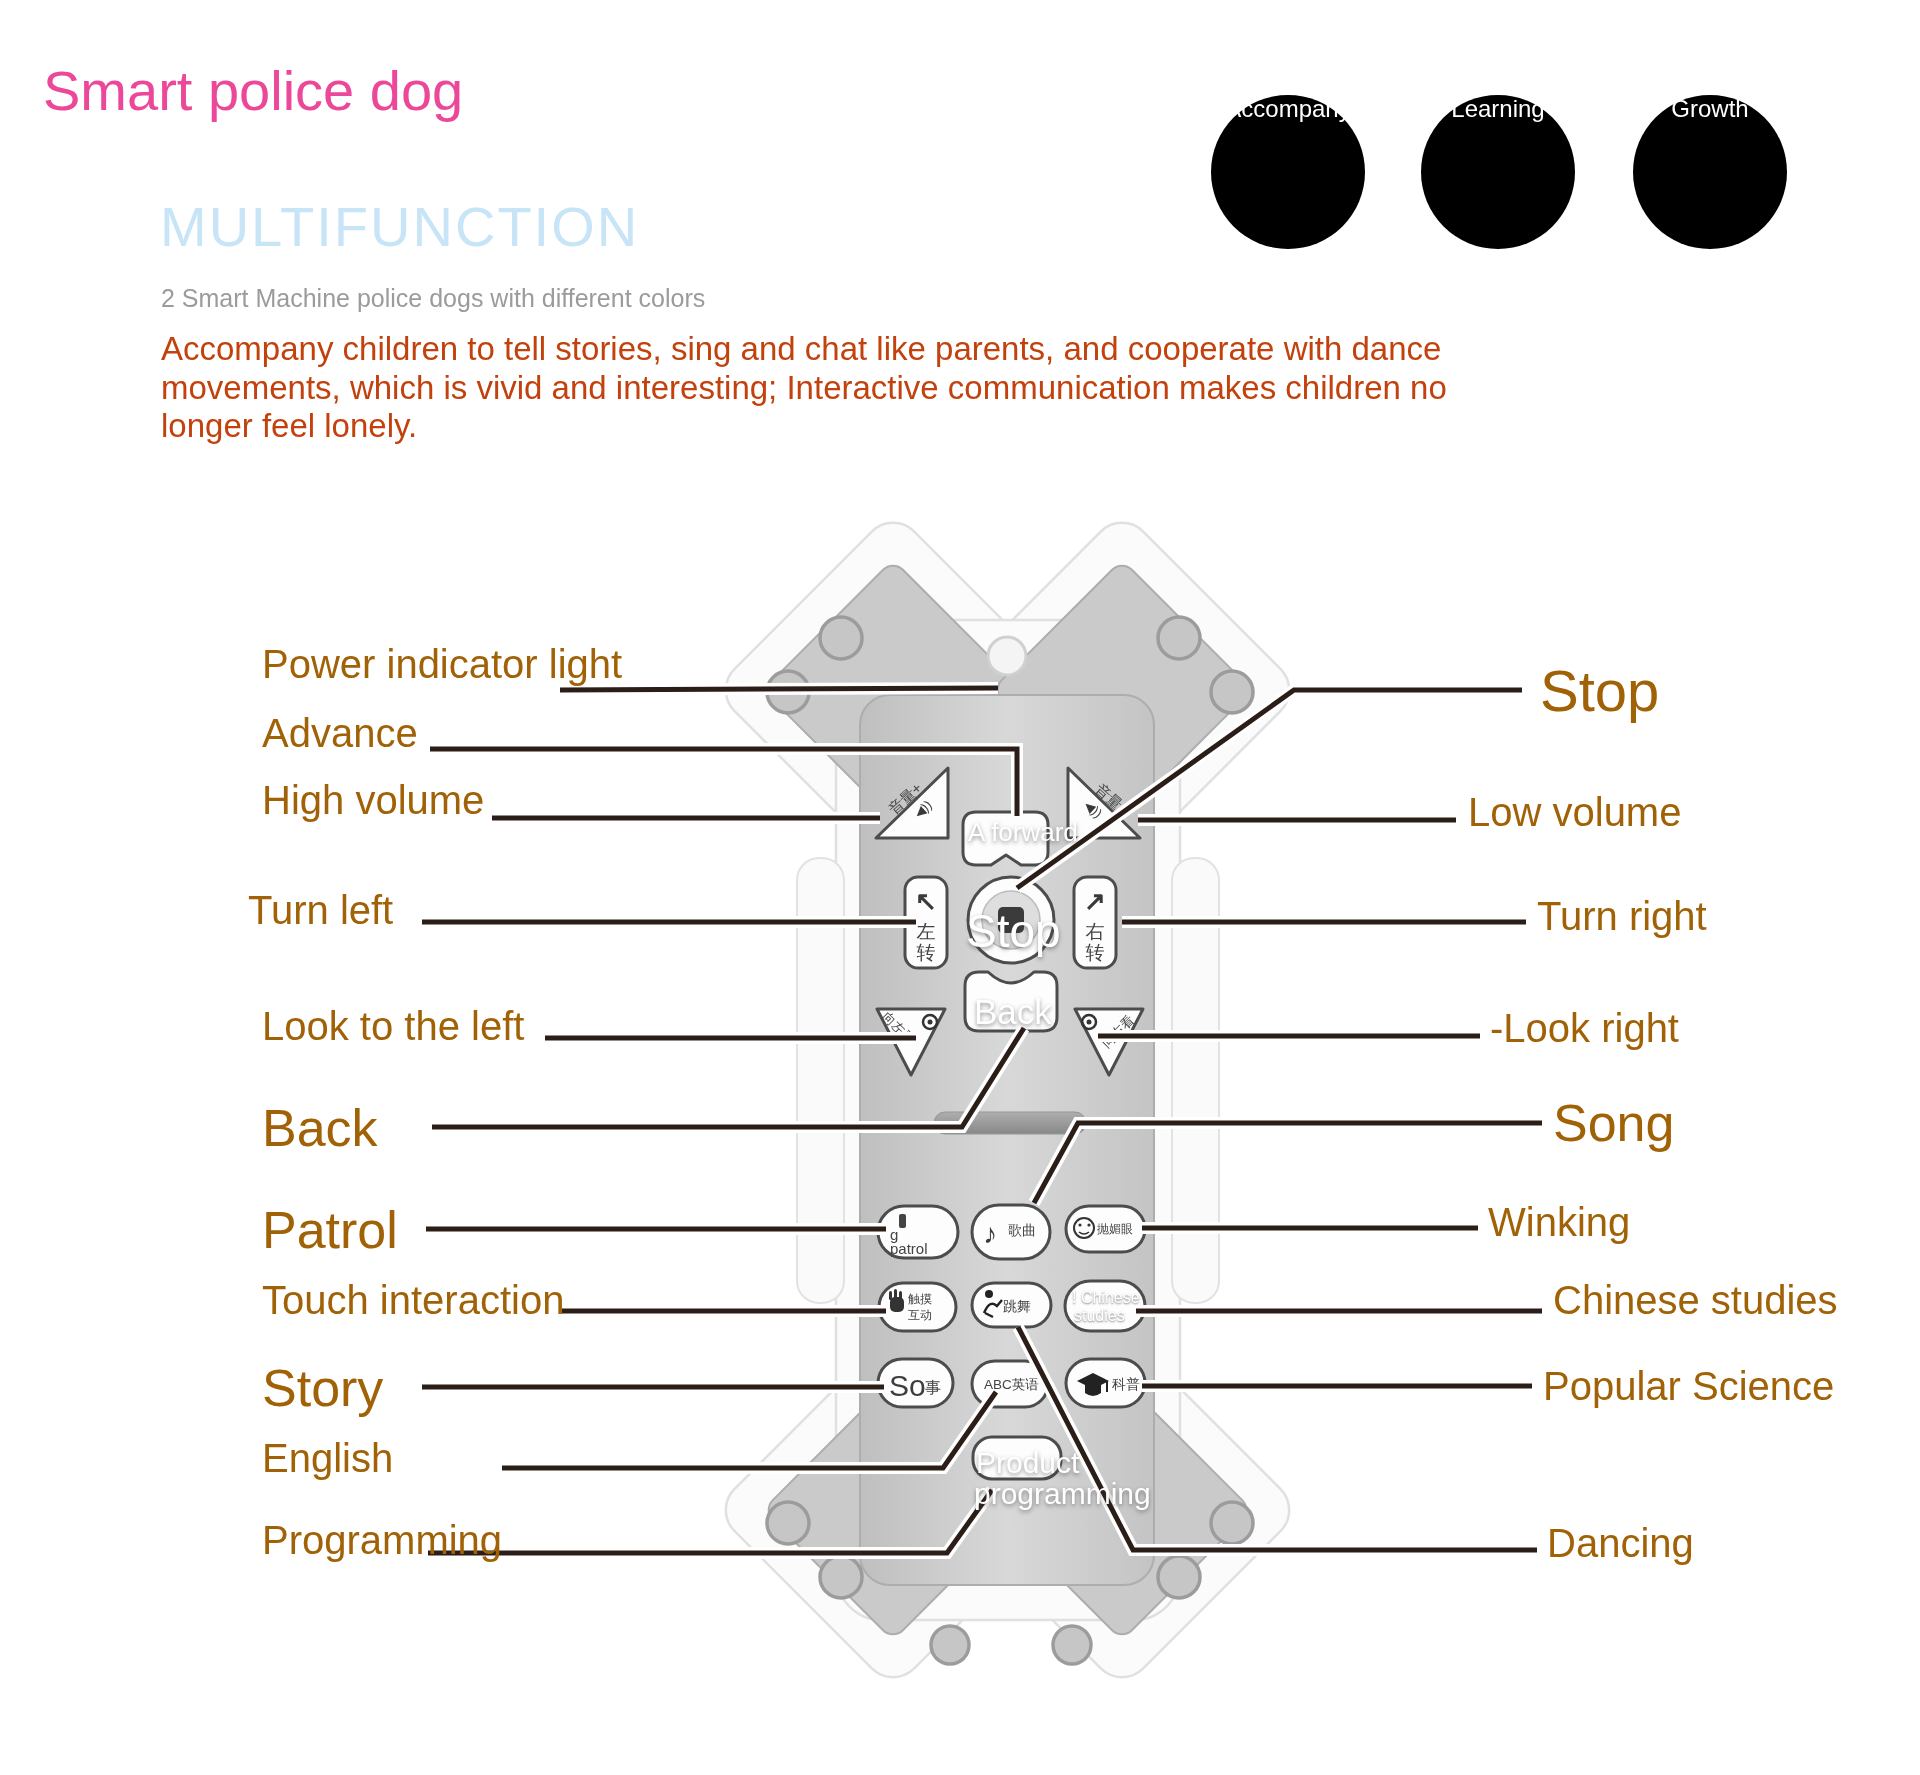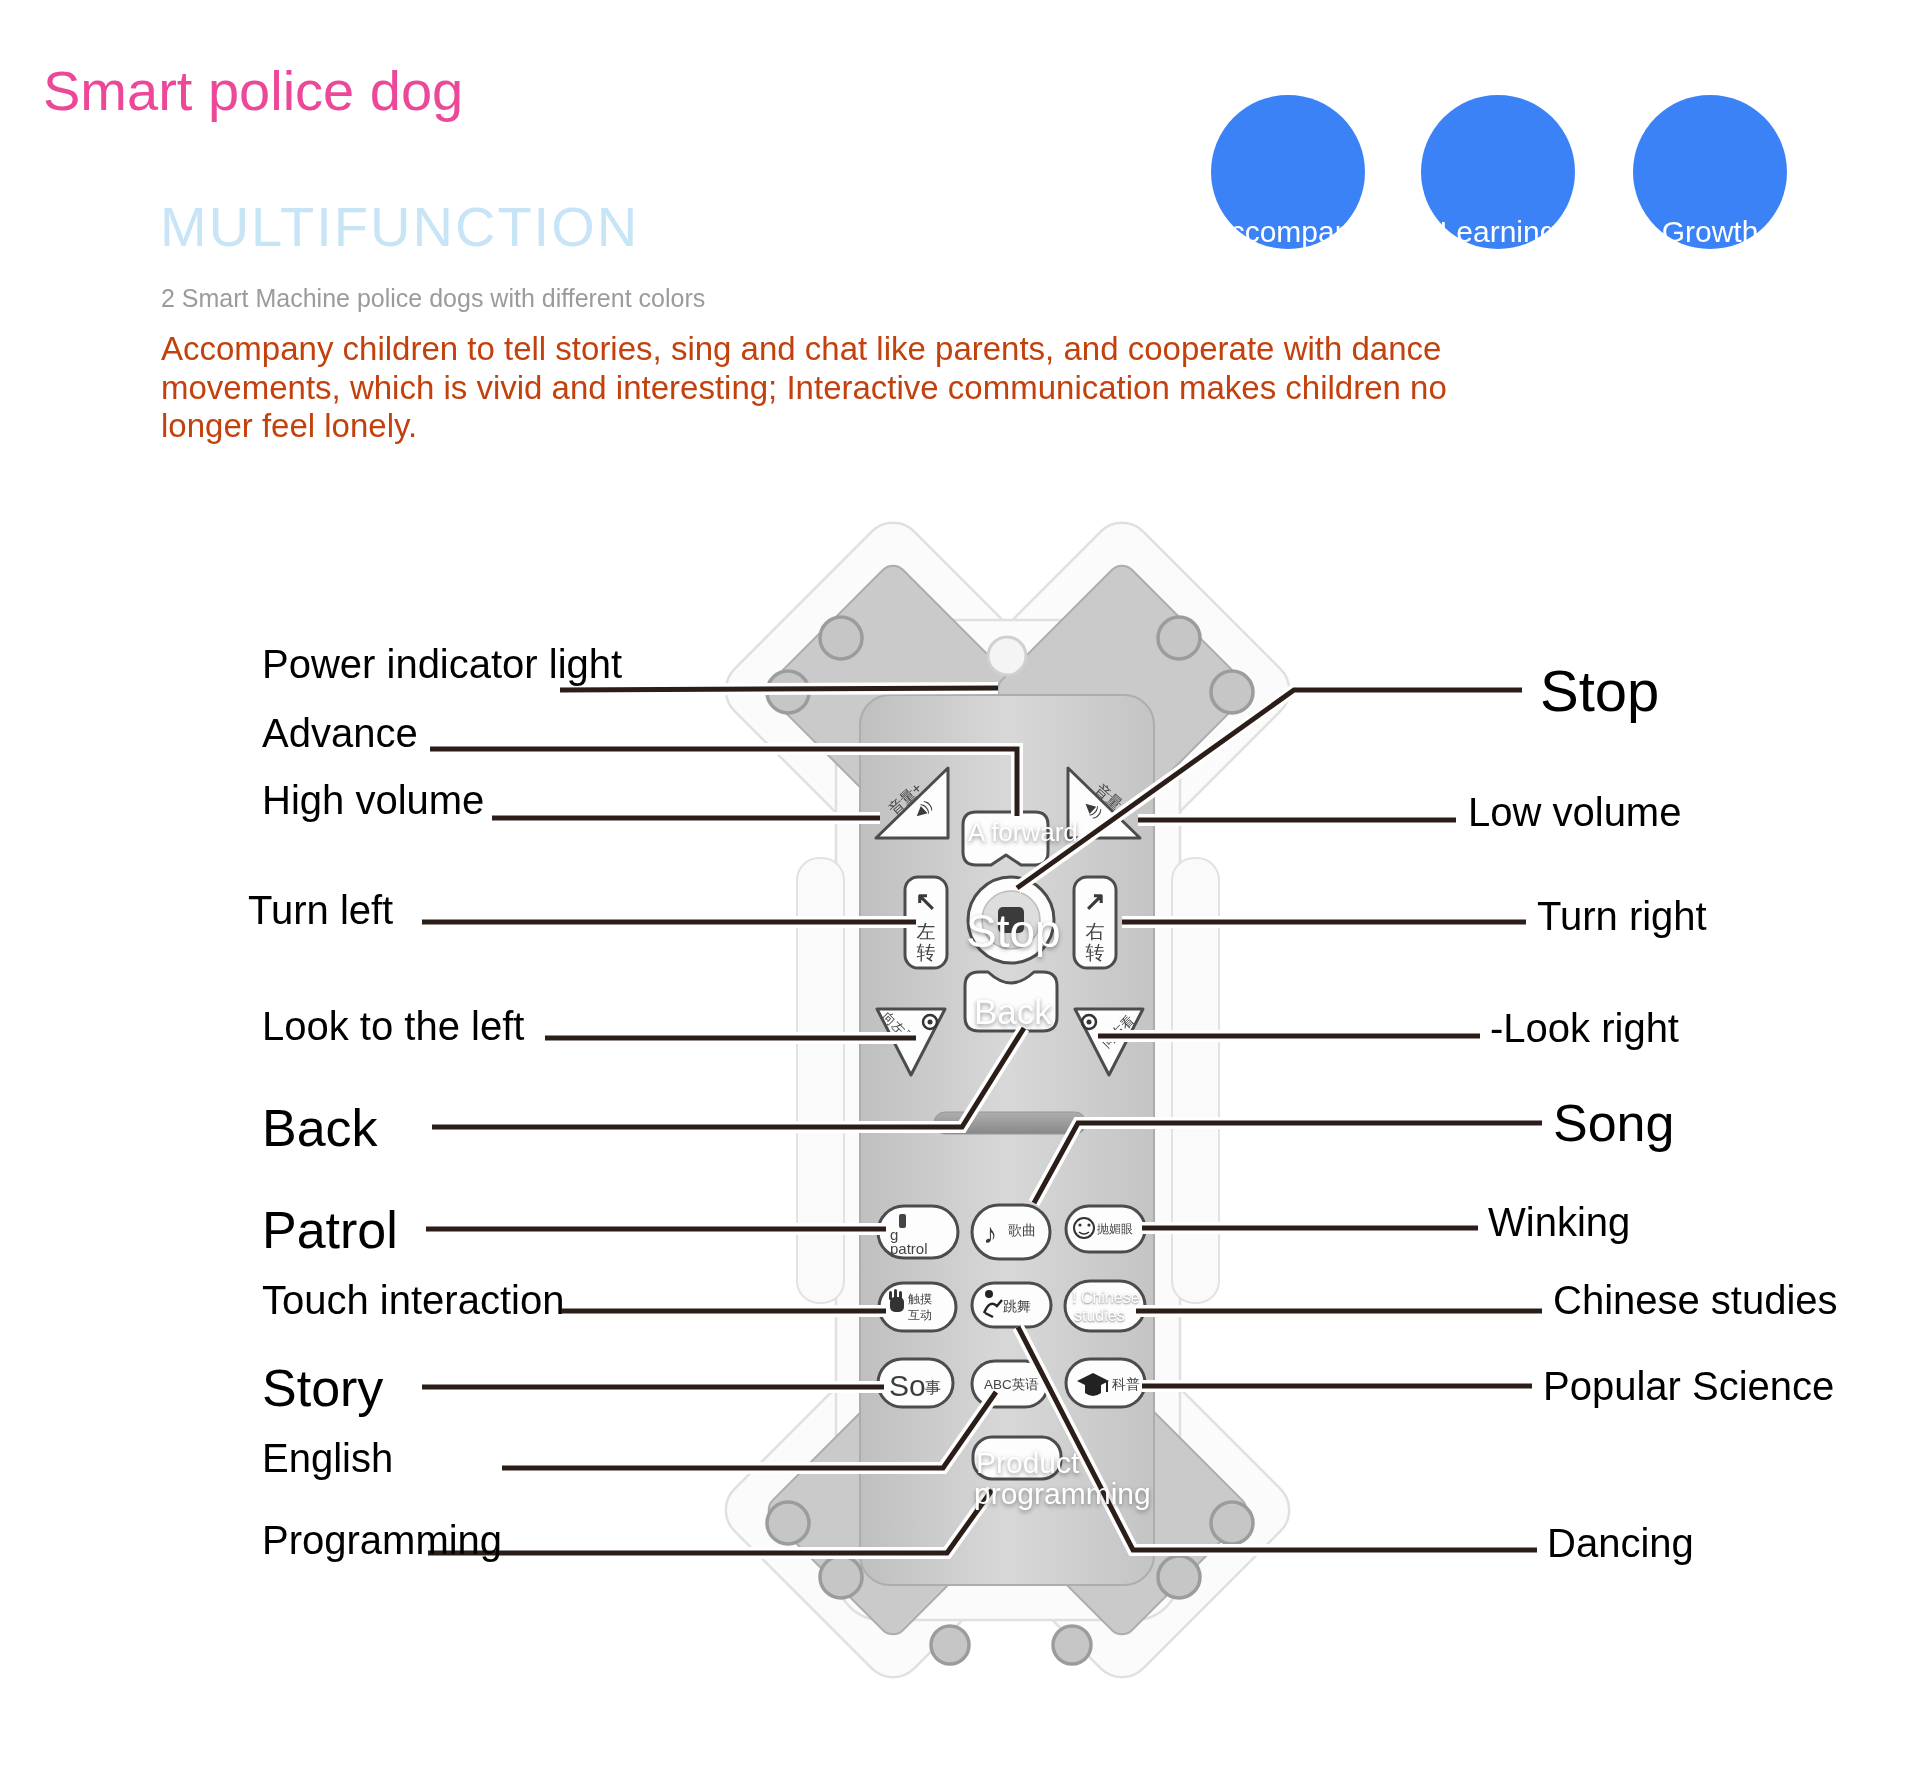--- a/index.html
+++ b/index.html
@@ -4,25 +4,25 @@
 <style>
   html,body{margin:0;padding:0;background:#ffffff;}
   .stage{position:relative;width:1920px;height:1775px;background:#fff;overflow:hidden;
          font-family:"Liberation Sans", sans-serif;}
   
   .title{position:absolute;left:43px;top:58px;font-size:56px;color:#ec4899;}
   .subtitle{position:absolute;left:160px;top:194px;font-size:56px;color:#c8e4f7;letter-spacing:2px;}
   .tagline{position:absolute;left:161px;top:278px;font-size:25px;color:#9b9b9b;margin-top:6px;}
   .description{position:absolute;left:161px;top:330px;width:1360px;font-size:33px;line-height:1.17;color:#c2410c;}
   
-  .badge{position:absolute;top:95px;width:154px;height:154px;border-radius:50%;background:#3b82f6;
-         display:flex;align-items:flex-end;justify-content:center;color:#ffffff;font-size:30px;white-space:nowrap;}
+  .badge{position:absolute;top:95px;width:154px;height:154px;border-radius:50%;background:#000000;
+         display:flex;align-items:flex-start;justify-content:center;color:#ffffff;font-size:24px;white-space:nowrap;}
   .badge.b0{left:1211px;} .badge.b1{left:1421px;} .badge.b2{left:1633px;}
   
-  .lbl{position:absolute;transform:translateY(-50%);color:#000000;font-size:40px;white-space:nowrap;}
+  .lbl{position:absolute;transform:translateY(-50%);color:#a16207;font-size:40px;white-space:nowrap;}
   .lbl.big{font-size:52px;}
   .lbl.huge{font-size:58px;}
   
   .scene{position:absolute;left:0;top:0;}
   .arm{fill:#fbfbfb;stroke:#e0e0e0;stroke-width:2.5;}
   .panel{stroke:#adadad;stroke-width:2;}
   .rail{fill:#fafafa;stroke:#e2e2e2;stroke-width:2;}
   .screw{fill:#c6c6c6;stroke:#9c9c9c;stroke-width:3.5;}
   .btn{fill:#fdfdfd;stroke:#4c4c4c;stroke-width:3;stroke-linejoin:round;}
   .btn-inner{fill:#dedede;stroke:#bcbcbc;stroke-width:1.5;}

